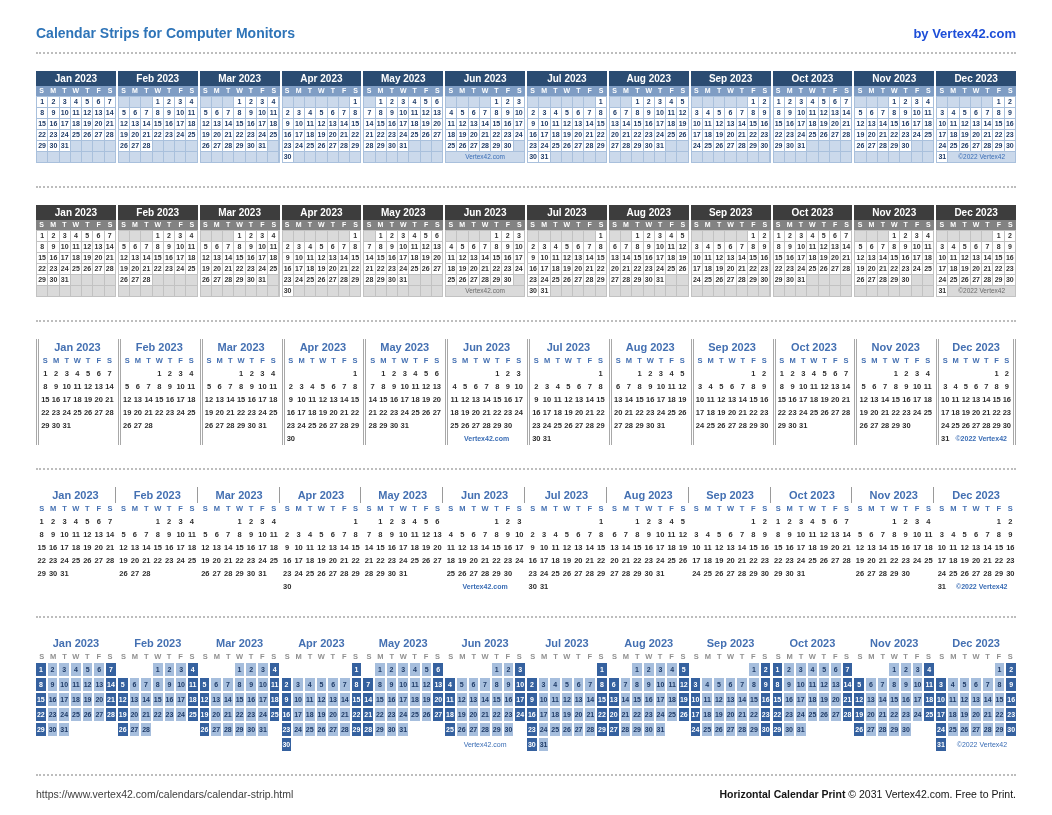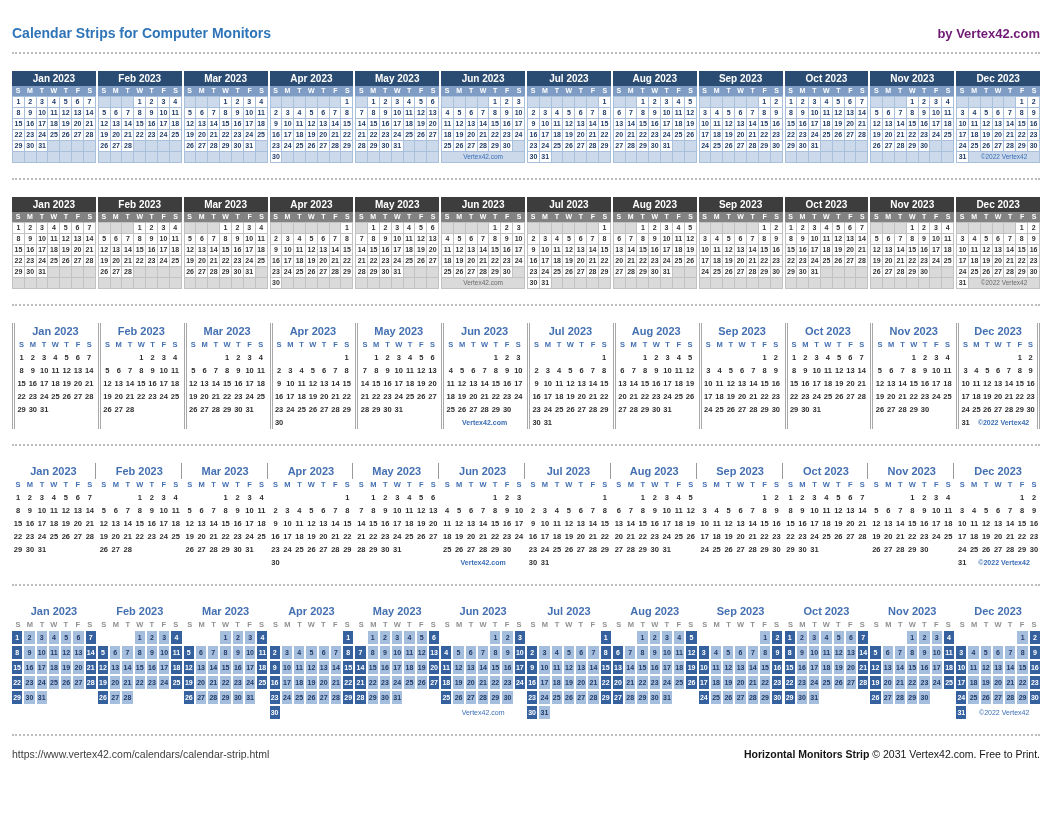--- a/index.html
+++ b/index.html
@@ -1,29 +1,29 @@
 <!DOCTYPE html>
 <html><head>
 <meta charset="utf-8">
 <style>
   html,body{margin:0;padding:0;background:#fff;}
   .page{
     width:1052px;height:815px;box-sizing:border-box;
-    padding:0 12px;background:#fff;overflow:hidden;
+    padding:0 36px;background:#fff;overflow:hidden;
     font-family:"Liberation Sans",sans-serif;
   }
   
   .hdr{display:flex;justify-content:space-between;align-items:baseline;
        padding-top:25px;padding-bottom:11px;}
   .hdr .title{color:#2E74B8;font-weight:bold;font-size:14px;}
-  .hdr .byline{color:#701a75;font-weight:bold;font-size:13px;text-decoration:none;cursor:pointer;}
+  .hdr .byline{color:#1d4ed8;font-weight:bold;font-size:13px;text-decoration:none;cursor:pointer;}
   .dotsep{border-top:2px dotted #BDBDBD;height:0;}
   
   .strip{display:grid;grid-template-columns:repeat(12,1fr);gap:2px;
-         margin:17px 0 15px 0;}
+         margin:17px 0 23px 0;}
   .month{min-width:0;}
   .m-title{text-align:center;white-space:nowrap;overflow:hidden;}
   .dow-row,.dates{display:grid;grid-template-columns:repeat(7,1fr);}
   .dow-cell,.cell,.note{text-align:center;white-space:nowrap;overflow:hidden;}
   
   .s-boxed .m-title{background:var(--head);color:#fff;font-size:10px;font-weight:bold;
                     height:15px;line-height:15px;}
   .s-boxed .dow-row{background:var(--dow);}
   .s-boxed .dow-cell{color:#fff;font-size:7px;font-weight:bold;height:10px;line-height:10px;}
   .s-boxed .dates{gap:1px;background:var(--cellborder);padding:1px;}
@@ -3388,16 +3388,16 @@
           <div class="cell filled we">30</div>
           <div class="cell filled we">31</div>
           <div class="note" style="grid-column: 2 / 8;">©2022 Vertex42</div>
         </div>
       </div>
     </div>
   <div class="dotsep"></div>
 
   <div class="ftr">
     <span class="url">https://www.vertex42.com/calendars/calendar-strip.html</span>
-    <span class="credit"><b>Horizontal Monitors Strip</b><span> © 2031 Vertex42.com. Free to Print.</span></span>
+    <span class="credit"><b>Horizontal Calendar Print</b><span> © 2031 Vertex42.com. Free to Print.</span></span>
   </div>
 
 </div>
 
 </body></html>

